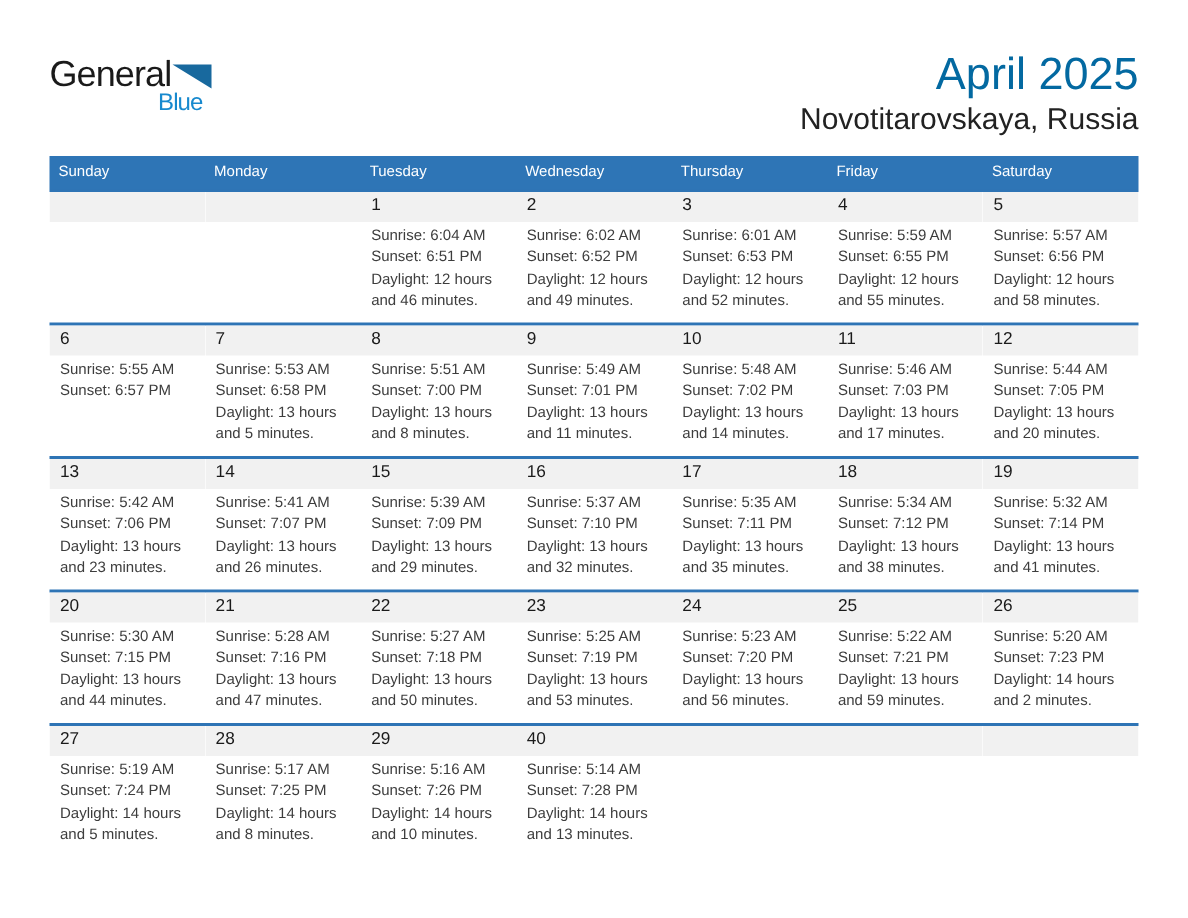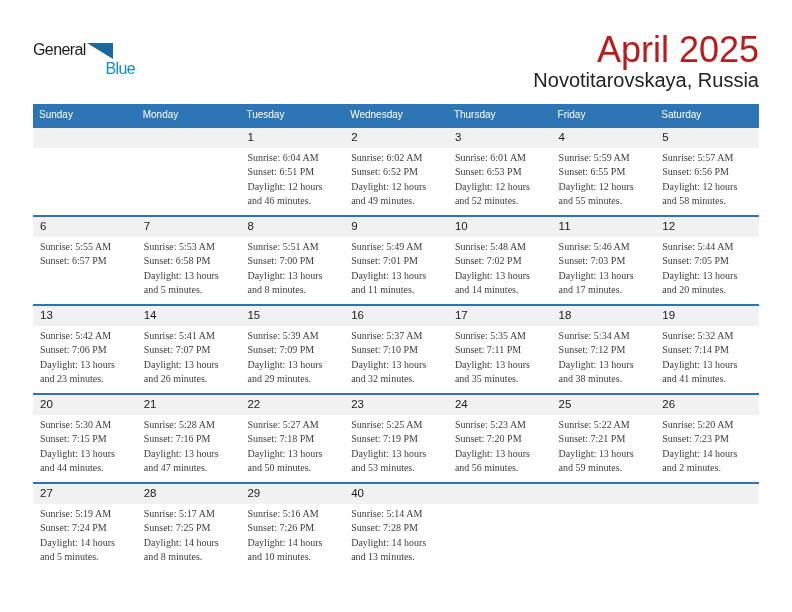--- a/index.html
+++ b/index.html
@@ -2,35 +2,35 @@
 <html style="--header-bar: #2E75B6; --row-divider: #2E74B5; --date-strip: #F1F1F1; --logo-blue: #1789CE; --logo-triangle: #18699E;"><head>
 <meta charset="utf-8">
 <style>
   html,body{margin:0;padding:0;background:#ffffff;}
   body{width:792px;height:612px;font-family:"Liberation Sans",sans-serif;-webkit-font-smoothing:antialiased;}
   .page{position:relative;width:792px;height:612px;background:#fff;overflow:hidden;}
 
   
   .topbar{position:absolute;left:33px;top:34px;width:726px;display:flex;justify-content:space-between;align-items:flex-start;}
   .logo{width:102px;padding-top:5px;}
-  .logo-line1{display:flex;align-items:flex-start;font-size:16px;line-height:22px;color:#1a1a1a;letter-spacing:-0.6px;}
+  .logo-line1{display:flex;align-items:flex-start;font-size:24px;line-height:22px;color:#1a1a1a;letter-spacing:-0.6px;}
   .logo-triangle{width:0;height:0;border-top:16px solid var(--logo-triangle,#18699E);border-left:26px solid transparent;margin-left:1px;margin-top:4px;}
   .logo-line2{width:102px;text-align:right;font-size:16px;line-height:20px;color:var(--logo-blue,#1789CE);letter-spacing:-0.6px;margin-top:-2px;}
   .title-block{text-align:right;}
-  .month-title{font-size:36px;line-height:32px;color:#b91c1c;}
+  .month-title{font-size:30px;line-height:32px;color:#0369a1;}
   .location{font-size:20px;line-height:20px;color:#222222;margin-top:4px;}
 
   
   .cal{position:absolute;left:33px;top:104px;width:726px;}
   .dow-row{display:flex;background:var(--header-bar,#2E75B6);height:22px;}
   .dow{flex:1 1 0;color:#ffffff;font-size:10px;line-height:22px;padding-left:6px;box-sizing:border-box;overflow:hidden;white-space:nowrap;}
   .week-row{display:flex;border-top:2px solid var(--row-divider,#2E74B5);height:87px;}
   .cell{flex:1 1 0;display:flex;flex-direction:column;box-sizing:border-box;overflow:hidden;}
   .date-strip{height:20px;background:var(--date-strip,#F1F1F1);font-size:11.5px;color:#1a1a1a;padding:3px 0 0 7px;box-sizing:border-box;}
-  .cell-body{padding:3px 7px 0 7px;font-size:10px;line-height:14.4px;color:#3d3d3d;font-family:Liberation Serif, serif;}
+  .cell-body{padding:3px 7px 0 7px;font-size:10px;line-height:14.4px;color:#3d3d3d;}
 </style>
 </head>
 <body>
 
 <div class="page">
   <div class="topbar">
     <div class="logo">
       <div class="logo-line1">
         <span>General</span>
         <span class="logo-triangle"></span>

